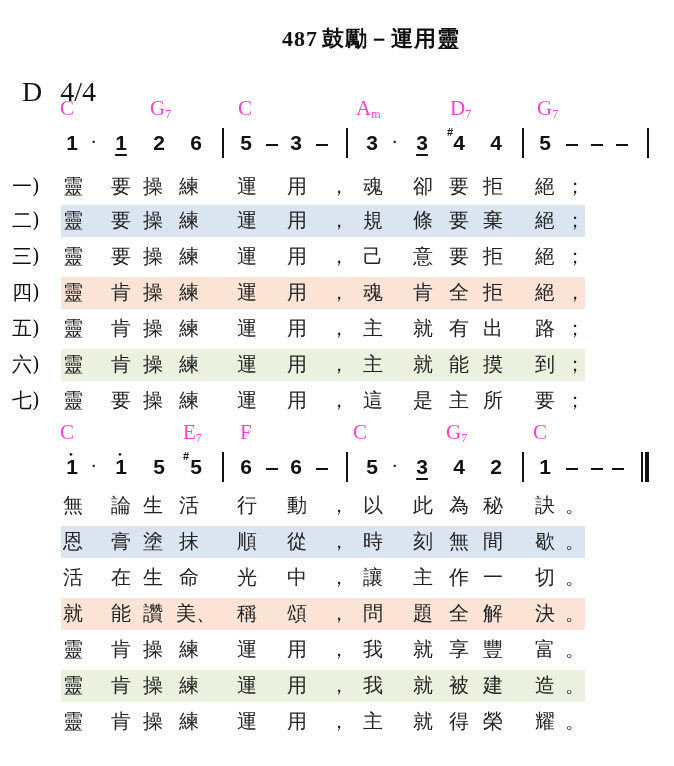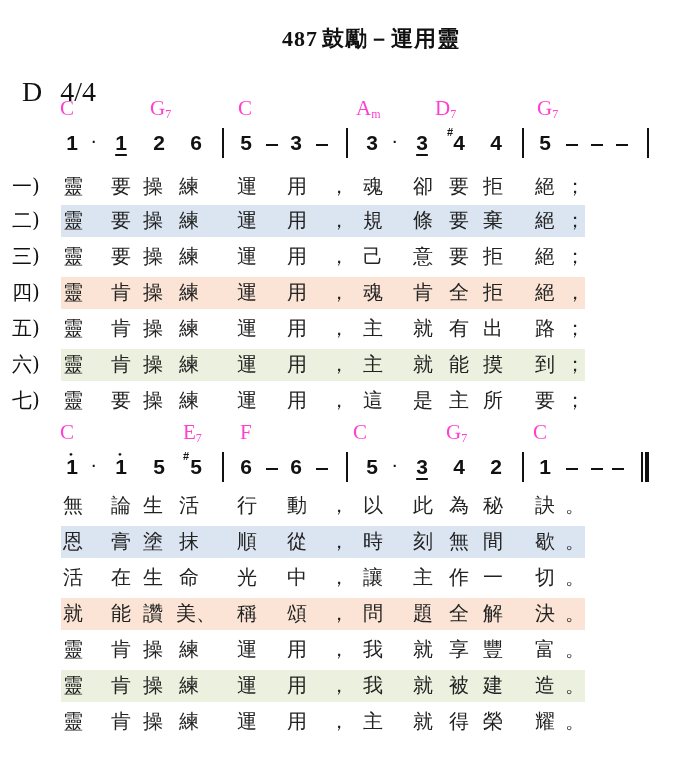--- a/index.html
+++ b/index.html
@@ -35,21 +35,21 @@
 
 <div class="abs key">
   <span>D</span><span class="ts">4/4</span>
 </div>
 
 <div>
   <div class="abs chord" style="left:60px;top:96px"><span>C</span><sub></sub></div>
   <div class="abs chord" style="left:150px;top:96px"><span>G</span><sub>7</sub></div>
   <div class="abs chord" style="left:238px;top:96px"><span>C</span><sub></sub></div>
   <div class="abs chord" style="left:356px;top:96px"><span>A</span><sub>m</sub></div>
-  <div class="abs chord" style="left:435px;top:96px"><span>D</span><sub>7</sub></div>
+  <div class="abs chord" style="left:450px;top:96px"><span>D</span><sub>7</sub></div>
   <div class="abs chord" style="left:537px;top:96px"><span>G</span><sub>7</sub></div>
 </div>
 
 <div>
   <div class="abs note" style="left:62px;top:131px">1</div>
   <div class="abs note dot" style="left:84px;top:134px">·</div>
   <div class="abs note ul" style="left:111px;top:131px">1</div>
   <div class="abs note" style="left:149px;top:131px">2</div>
   <div class="abs note" style="left:186px;top:131px">6</div>
   <div class="abs bar" style="left:222px;top:128px;height:30px"></div>

